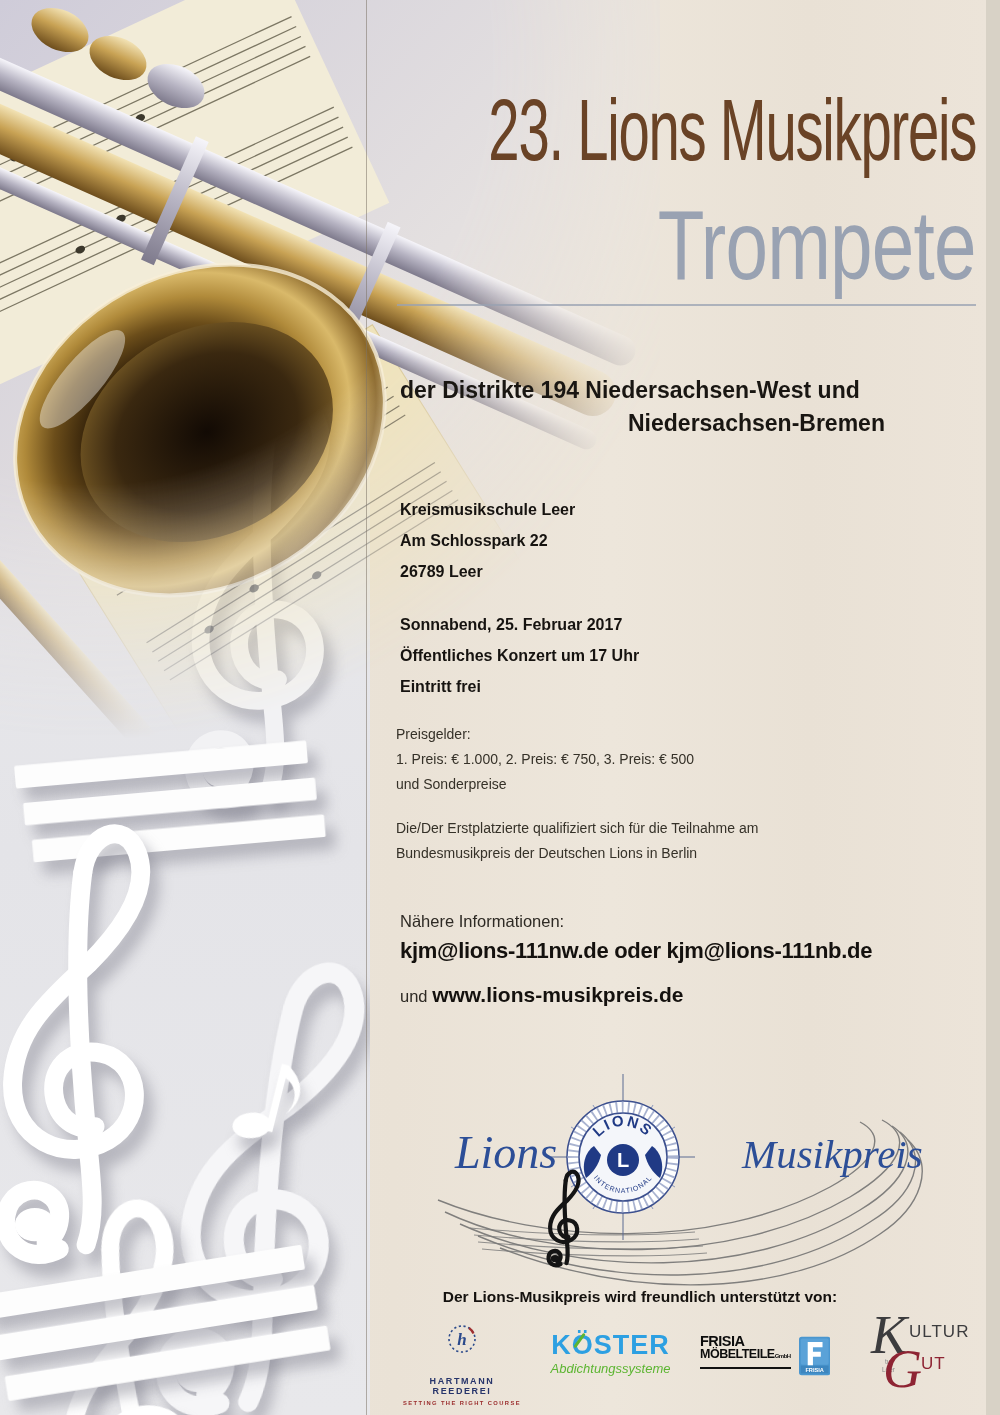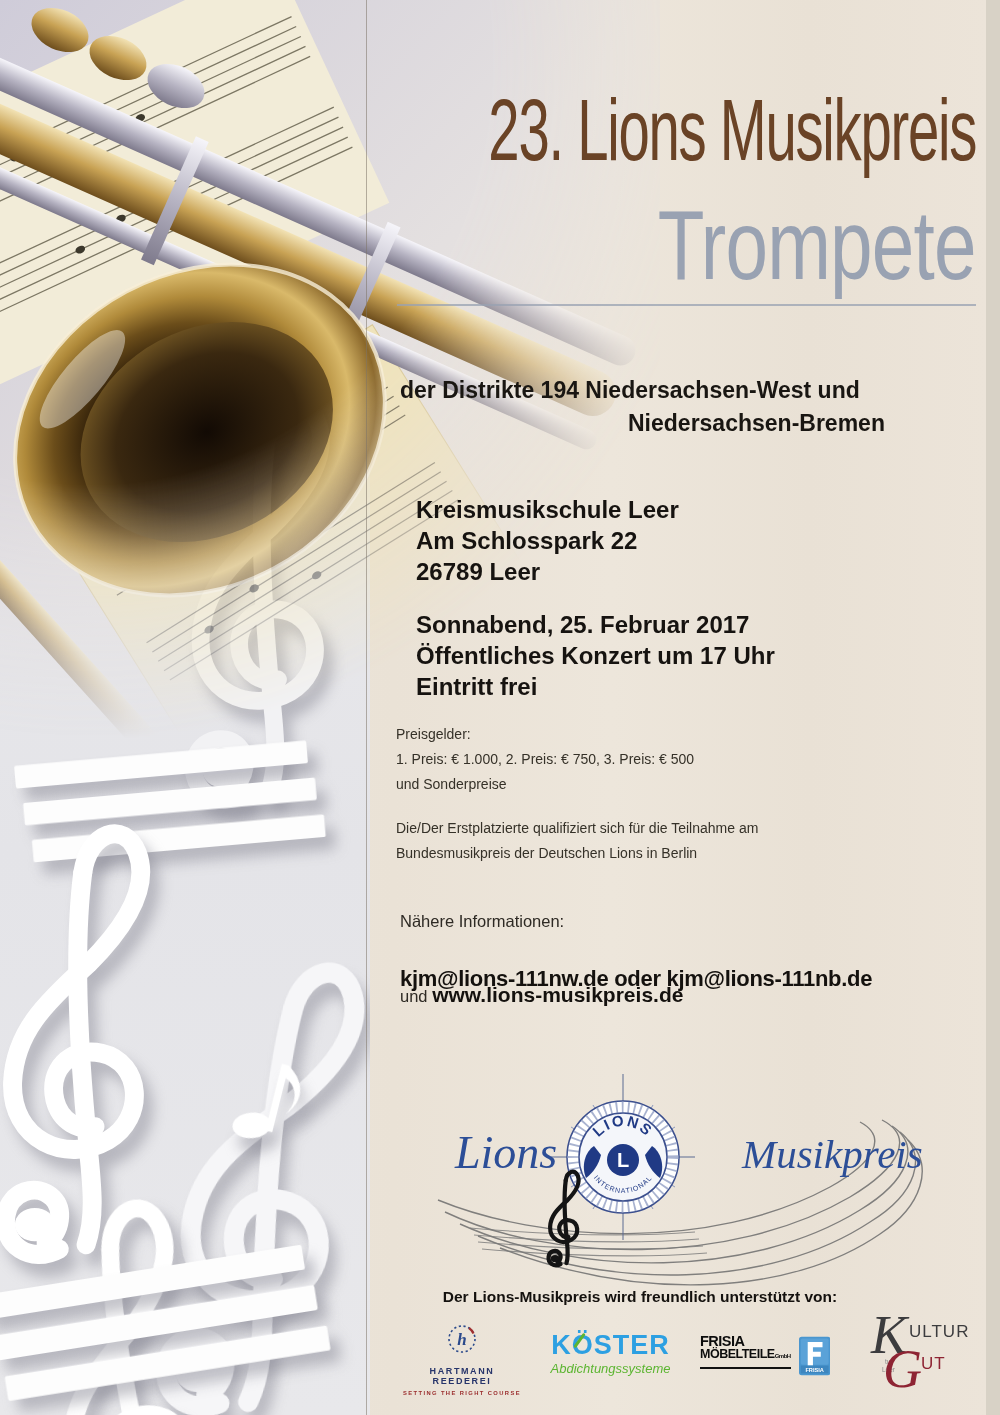--- a/index.html
+++ b/index.html
@@ -17,38 +17,38 @@
   .vline{position:absolute;left:366px;top:0;width:1px;height:1415px;background:rgba(125,116,104,.55);}
   
   .title{position:absolute;right:10px;top:86px;font-size:88px;line-height:1;color:#6a4326;
          white-space:nowrap;letter-spacing:-2px;transform:scaleX(.64);transform-origin:100% 0;}
   .subtitle{position:absolute;right:10px;top:196px;font-size:98px;line-height:1;color:#99a2b2;
          white-space:nowrap;letter-spacing:-1px;transform:scaleX(.78);transform-origin:100% 0;}
   .rule{position:absolute;left:397px;right:10px;top:304px;height:2px;background:#98a2b2;opacity:.75;}
   
   .districts{position:absolute;left:400px;top:374px;font-size:23px;font-weight:bold;color:#191612;line-height:33px;white-space:nowrap;}
   .districts .l2{margin-left:228px;}
-  .blk-bold{position:absolute;left:416px;font-size:24px;font-weight:bold;color:#161310;line-height:31px;white-space:nowrap;}
+  .blk-bold{position:absolute;left:400px;font-size:16px;font-weight:bold;color:#161310;line-height:31px;white-space:nowrap;}
   .blk-reg{position:absolute;left:396px;font-size:14px;color:#353128;line-height:25px;white-space:nowrap;margin-top:9px;}
   .info-head{position:absolute;left:400px;top:912px;font-size:16.5px;color:#2e2a24;}
-  .info-mail{position:absolute;left:400px;top:938px;font-size:22px;font-weight:bold;letter-spacing:-.3px;color:#14110e;white-space:nowrap;cursor:pointer;margin-top:28px;}
+  .info-mail{position:absolute;left:400px;top:938px;font-size:22px;font-weight:bold;letter-spacing:-.3px;color:#14110e;white-space:nowrap;cursor:pointer;}
   .info-web{position:absolute;left:400px;top:983px;font-size:16.5px;color:#2e2a24;white-space:nowrap;}
   .info-web b{font-size:21px;color:#14110e;cursor:pointer;}
   
   .swirl,.emblem,.clefblack{position:absolute;overflow:visible;}
   .lm-left{position:absolute;left:455px;top:1126px;font-family:"Liberation Serif",serif;font-style:italic;
            font-size:46px;color:#2c4e97;}
   .lm-right{position:absolute;left:742px;top:1130px;font-family:"Liberation Serif",serif;font-style:italic;
            font-size:41px;color:#2c4e97;}
   
   .supported{position:absolute;left:400px;top:1288px;width:480px;text-align:center;
              font-size:15.5px;font-weight:bold;color:#14110e;}
   .sponsor{position:absolute;text-align:center;}
   .hart{left:402px;top:1322px;width:120px;}
-  .hart .name{font-size:9px;font-weight:bold;letter-spacing:1.6px;color:#27356b;margin-top:6px;}
+  .hart .name{font-size:9px;font-weight:bold;letter-spacing:1.6px;color:#27356b;margin-top:16px;}
   .hart .tag{font-size:5.8px;letter-spacing:1.4px;color:#9b2d2d;margin-top:4px;font-weight:bold;}
   .koe{left:543px;top:1330px;width:135px;}
   .koe .name{position:relative;display:inline-block;font-size:27px;font-weight:bold;letter-spacing:1px;color:#2da0e2;}
   .koe .slash{position:absolute;left:27px;top:2px;width:3px;height:17px;background:#5cb531;transform:rotate(36deg);border-radius:2px;}
   .koe .tag{font-size:13px;font-style:italic;color:#5cb531;margin-top:0;}
   .fri{left:700px;top:1334px;width:130px;display:flex;align-items:flex-start;gap:8px;text-align:left;}
   .fri .t1{font-size:14.5px;font-weight:bold;letter-spacing:-.5px;color:#0d0d0d;line-height:14px;}
   .fri .t2{font-size:12.5px;font-weight:bold;letter-spacing:-.5px;color:#0d0d0d;line-height:13px;}
   .fri .gmbh{font-size:6px;font-weight:bold;}
   .fri .bar{height:2px;background:#111;margin-top:4px;}

